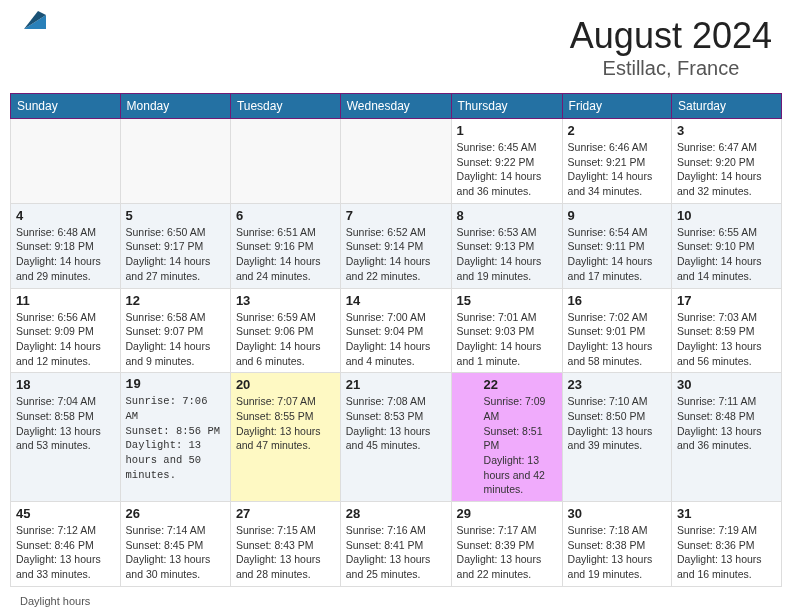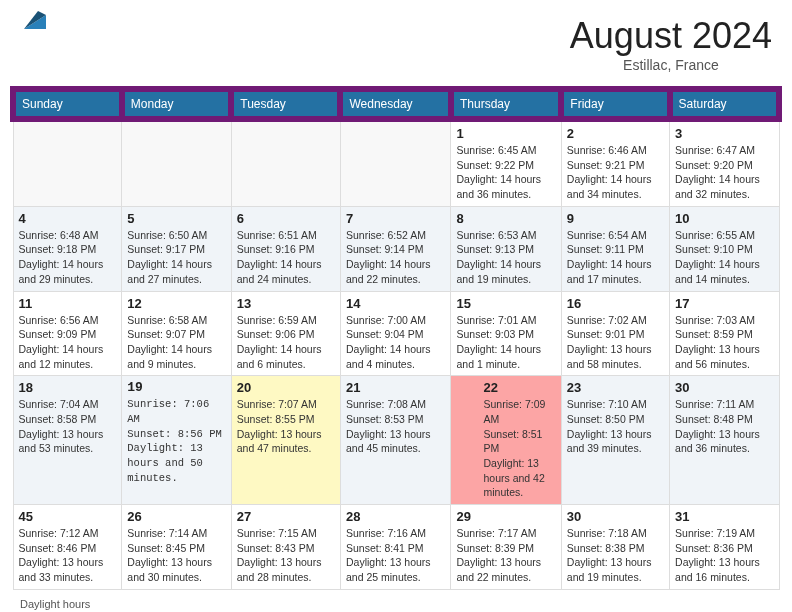--- a/index.html
+++ b/index.html
@@ -23,36 +23,36 @@
     }
     .title-block {
       text-align: center;
     }
     .month-title {
       font-size: 36px;
       font-weight: normal;
       color: #222;
     }
     .location {
-      font-size: 14px;
+      font-size: 20px;
       color: #555;
     }
     .calendar {
       width: 100%;
       border-collapse: collapse;
       font-size: 11px;
     }
     .calendar th {
       background: #2471a3;
       color: #fff;
       text-align: left;
       padding: 5px 6px;
       font-size: 12px;
       font-weight: normal;
-      border: 6px solid #701a75;
+      border: 1px solid #701a75;
     }
     .calendar td {
       border: 1px solid #ddd;
       vertical-align: top;
       padding: 4px 5px;
       width: 113px;
       min-height: 75px;
       background: #fff;
     }
     .calendar td.empty {
@@ -200,21 +200,21 @@
           <div class="day-info">Sunrise: 7:06 AM<br>Sunset: 8:56 PM<br>Daylight: 13 hours and 50 minutes.</div>
         </td>
         <td style="background: #fef9c3;">
           <div class="day-num">20</div>
           <div class="day-info">Sunrise: 7:07 AM<br>Sunset: 8:55 PM<br>Daylight: 13 hours and 47 minutes.</div>
         </td>
         <td style="background: rgb(240, 244, 248);">
           <div class="day-num">21</div>
           <div class="day-info">Sunrise: 7:08 AM<br>Sunset: 8:53 PM<br>Daylight: 13 hours and 45 minutes.</div>
         </td>
-        <td style="background: #fca5a5; padding-left: 32px;">
+        <td style="background: #f0abfc; padding-left: 32px;">
           <div class="day-num">22</div>
           <div class="day-info">Sunrise: 7:09 AM<br>Sunset: 8:51 PM<br>Daylight: 13 hours and 42 minutes.</div>
         </td>
         <td style="background: rgb(240, 244, 248);">
           <div class="day-num">23</div>
           <div class="day-info">Sunrise: 7:10 AM<br>Sunset: 8:50 PM<br>Daylight: 13 hours and 39 minutes.</div>
         </td>
         <td style="background: rgb(240, 244, 248);">
           <div class="day-num">30</div>
           <div class="day-info">Sunrise: 7:11 AM<br>Sunset: 8:48 PM<br>Daylight: 13 hours and 36 minutes.</div>

